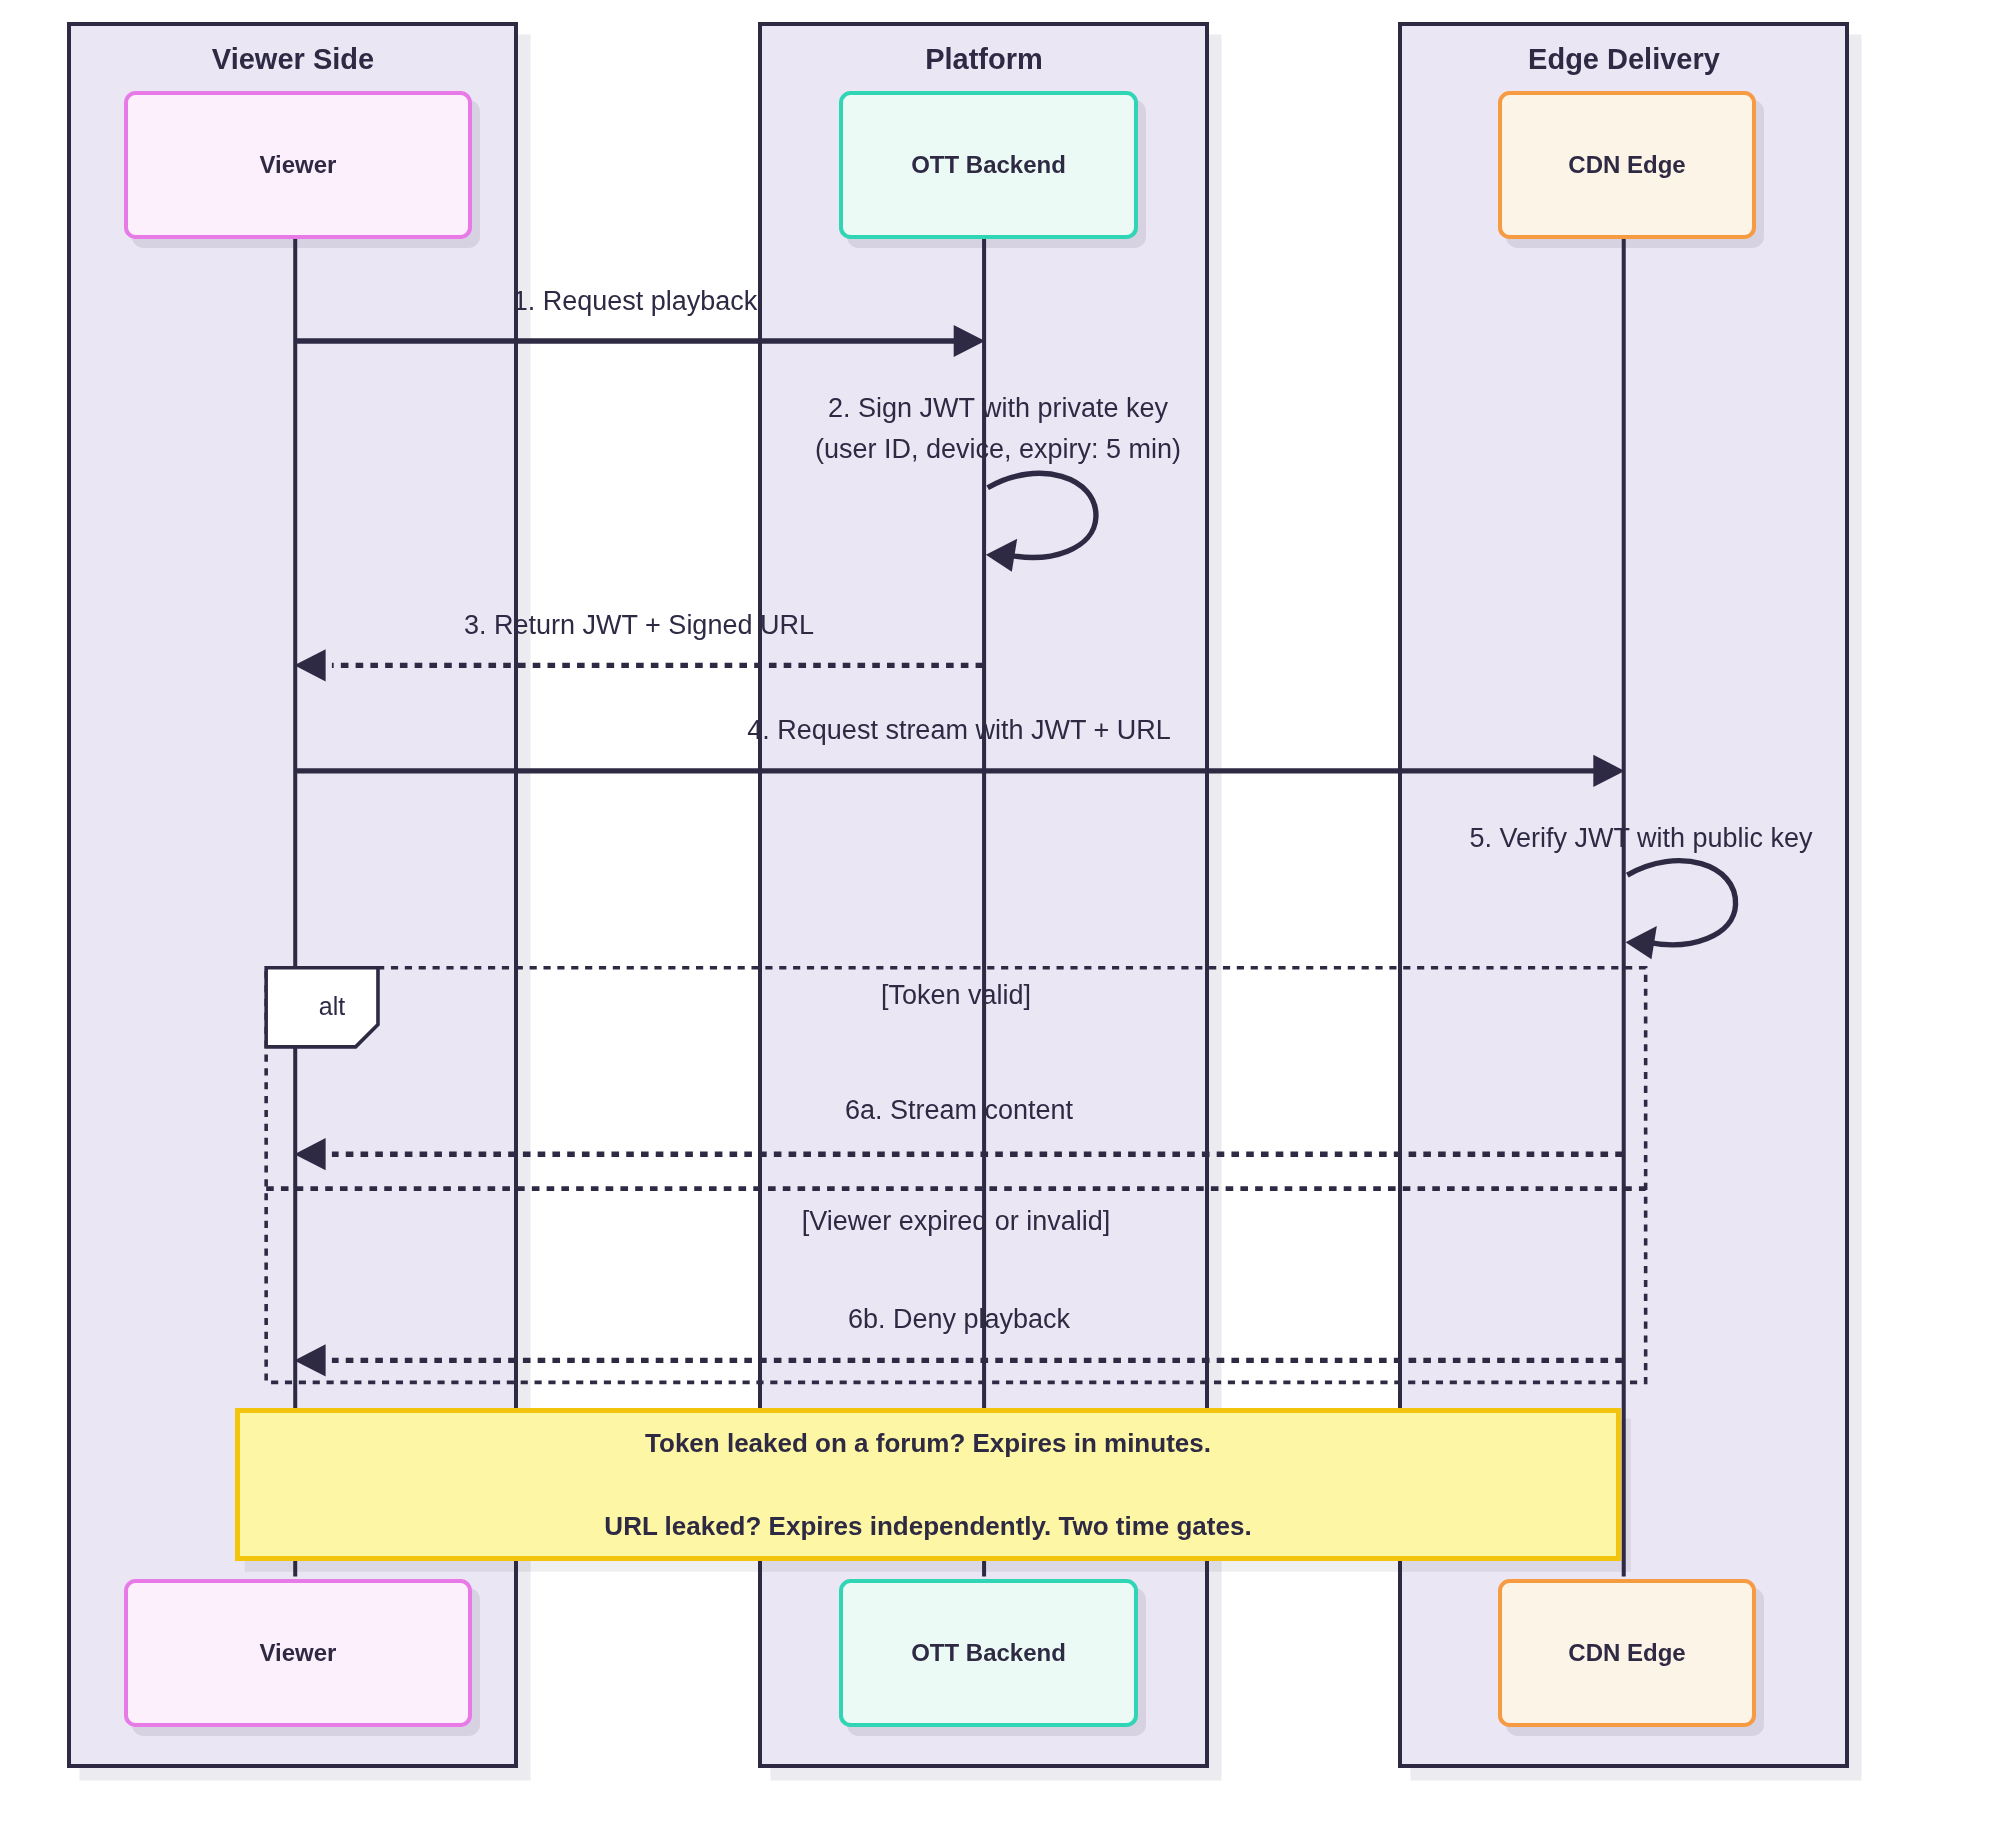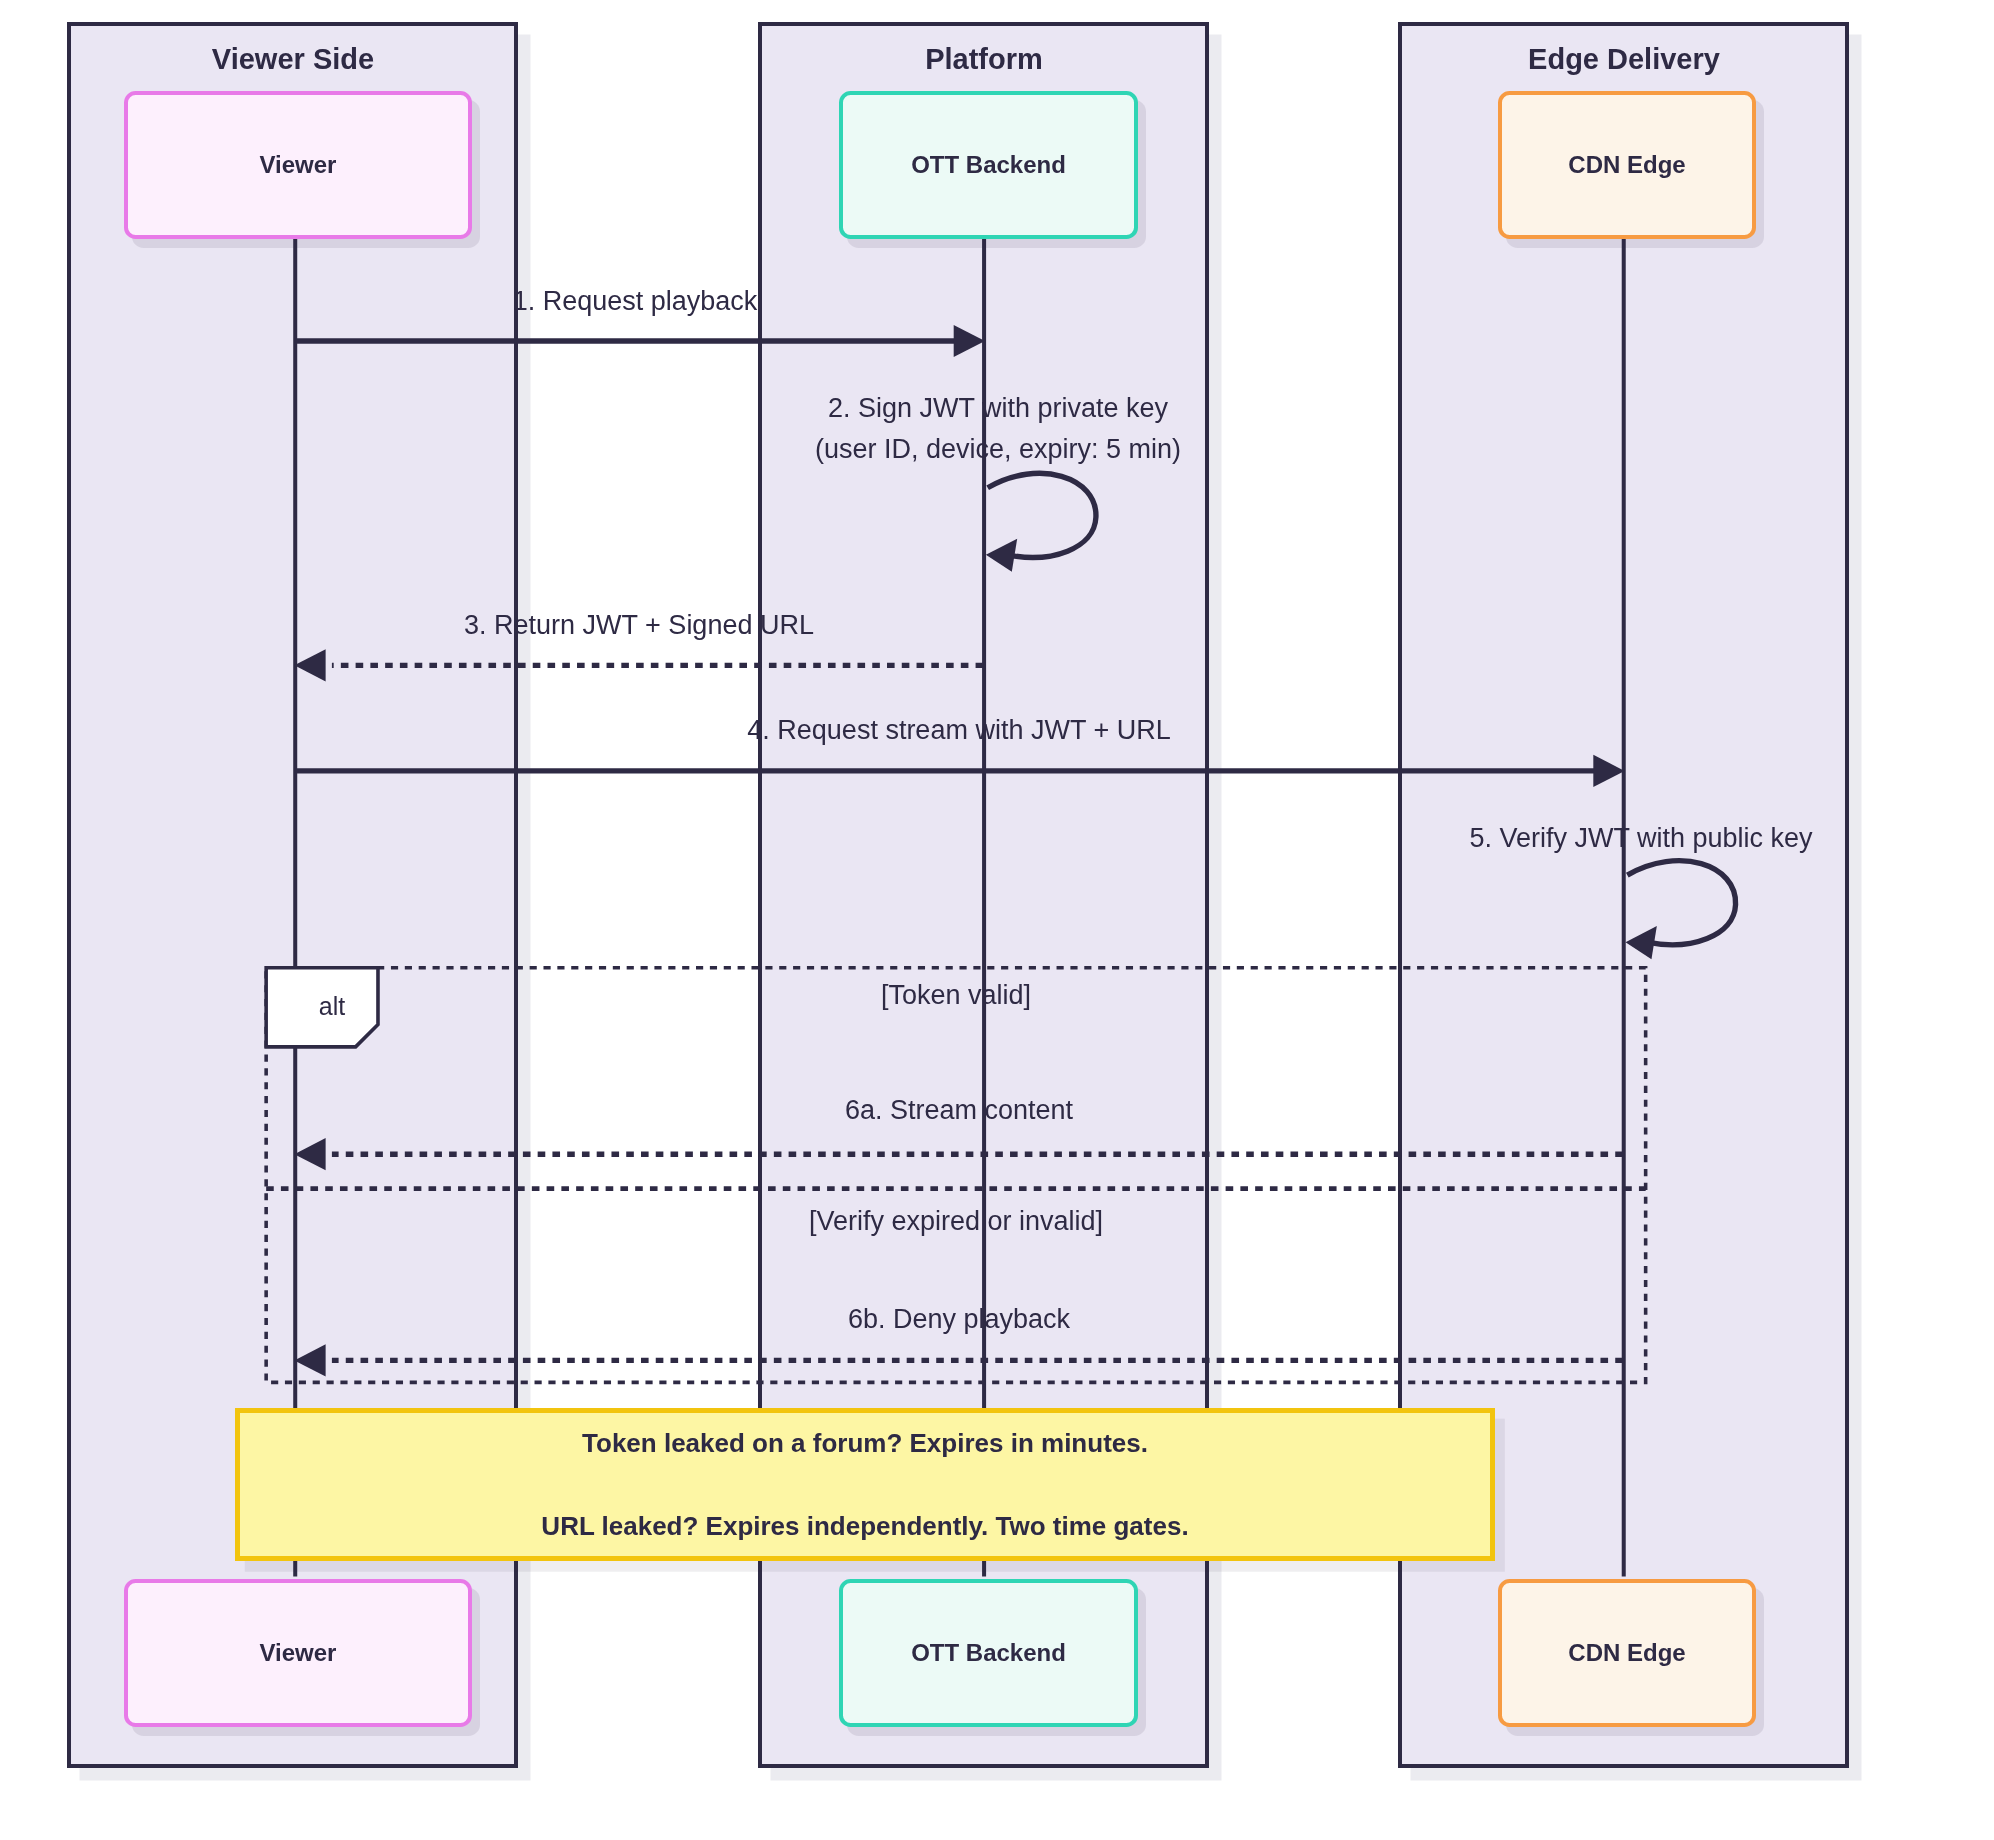--- a/index.html
+++ b/index.html
@@ -30,21 +30,21 @@
   .actor.ott{background:var(--ott-fill);border:4.5px solid var(--ott-border);}
   .actor.cdn{background:var(--cdn-fill);border:4.5px solid var(--cdn-border);}
 
   .msg{position:absolute;transform:translateX(-50%);text-align:center;
        font-size:27px;line-height:41px;white-space:nowrap;color:var(--ink);z-index:2;}
 
   .alt-label-text{position:absolute;left:266px;top:967px;width:132px;height:79px;
        display:flex;align-items:center;justify-content:center;
        font-size:25px;color:var(--ink);z-index:2;}
 
-  .note{position:absolute;left:235px;top:1408px;width:1260px;height:153px;
+  .note{position:absolute;left:235px;top:1408px;width:1386px;height:153px;
         box-sizing:border-box;background:var(--note-fill);
         border:5.4px solid var(--note-border);
         box-shadow:9.8px 10.7px 0 rgba(46,42,68,0.08);
         display:flex;flex-direction:column;align-items:center;justify-content:center;
         z-index:3;gap:42px;}
   .note div{font-size:26px;font-weight:bold;line-height:41px;color:var(--ink);white-space:nowrap;}
 </style>
 </head>
 <body>
 
@@ -120,21 +120,21 @@
     <div>2. Sign JWT with private key</div>
     <div>(user ID, device, expiry: 5 min)</div>
   </div>
 
   <div class="msg" style="left:639px;top:605px;">3. Return JWT + Signed URL</div>
   <div class="msg" style="left:959px;top:710px;">4. Request stream with JWT + URL</div>
   <div class="msg" style="left:1641px;top:818px;">5. Verify JWT with public key</div>
 
   <div class="msg" style="left:956px;top:975px;">[Token valid]</div>
   <div class="msg" style="left:959px;top:1090px;">6a. Stream content</div>
-  <div class="msg" style="left:956px;top:1201px;">[Verify expired or invalid]</div>
+  <div class="msg" style="left:956px;top:1201px;">[Viewer expired or invalid]</div>
   <div class="msg" style="left:959px;top:1299px;">6b. Deny playback</div>
 
   <div class="alt-label-text">alt</div>
 
   <div class="note">
     <div>Token leaked on a forum? Expires in minutes.</div>
     <div>URL leaked? Expires independently. Two time gates.</div>
   </div>
 
 </div>

